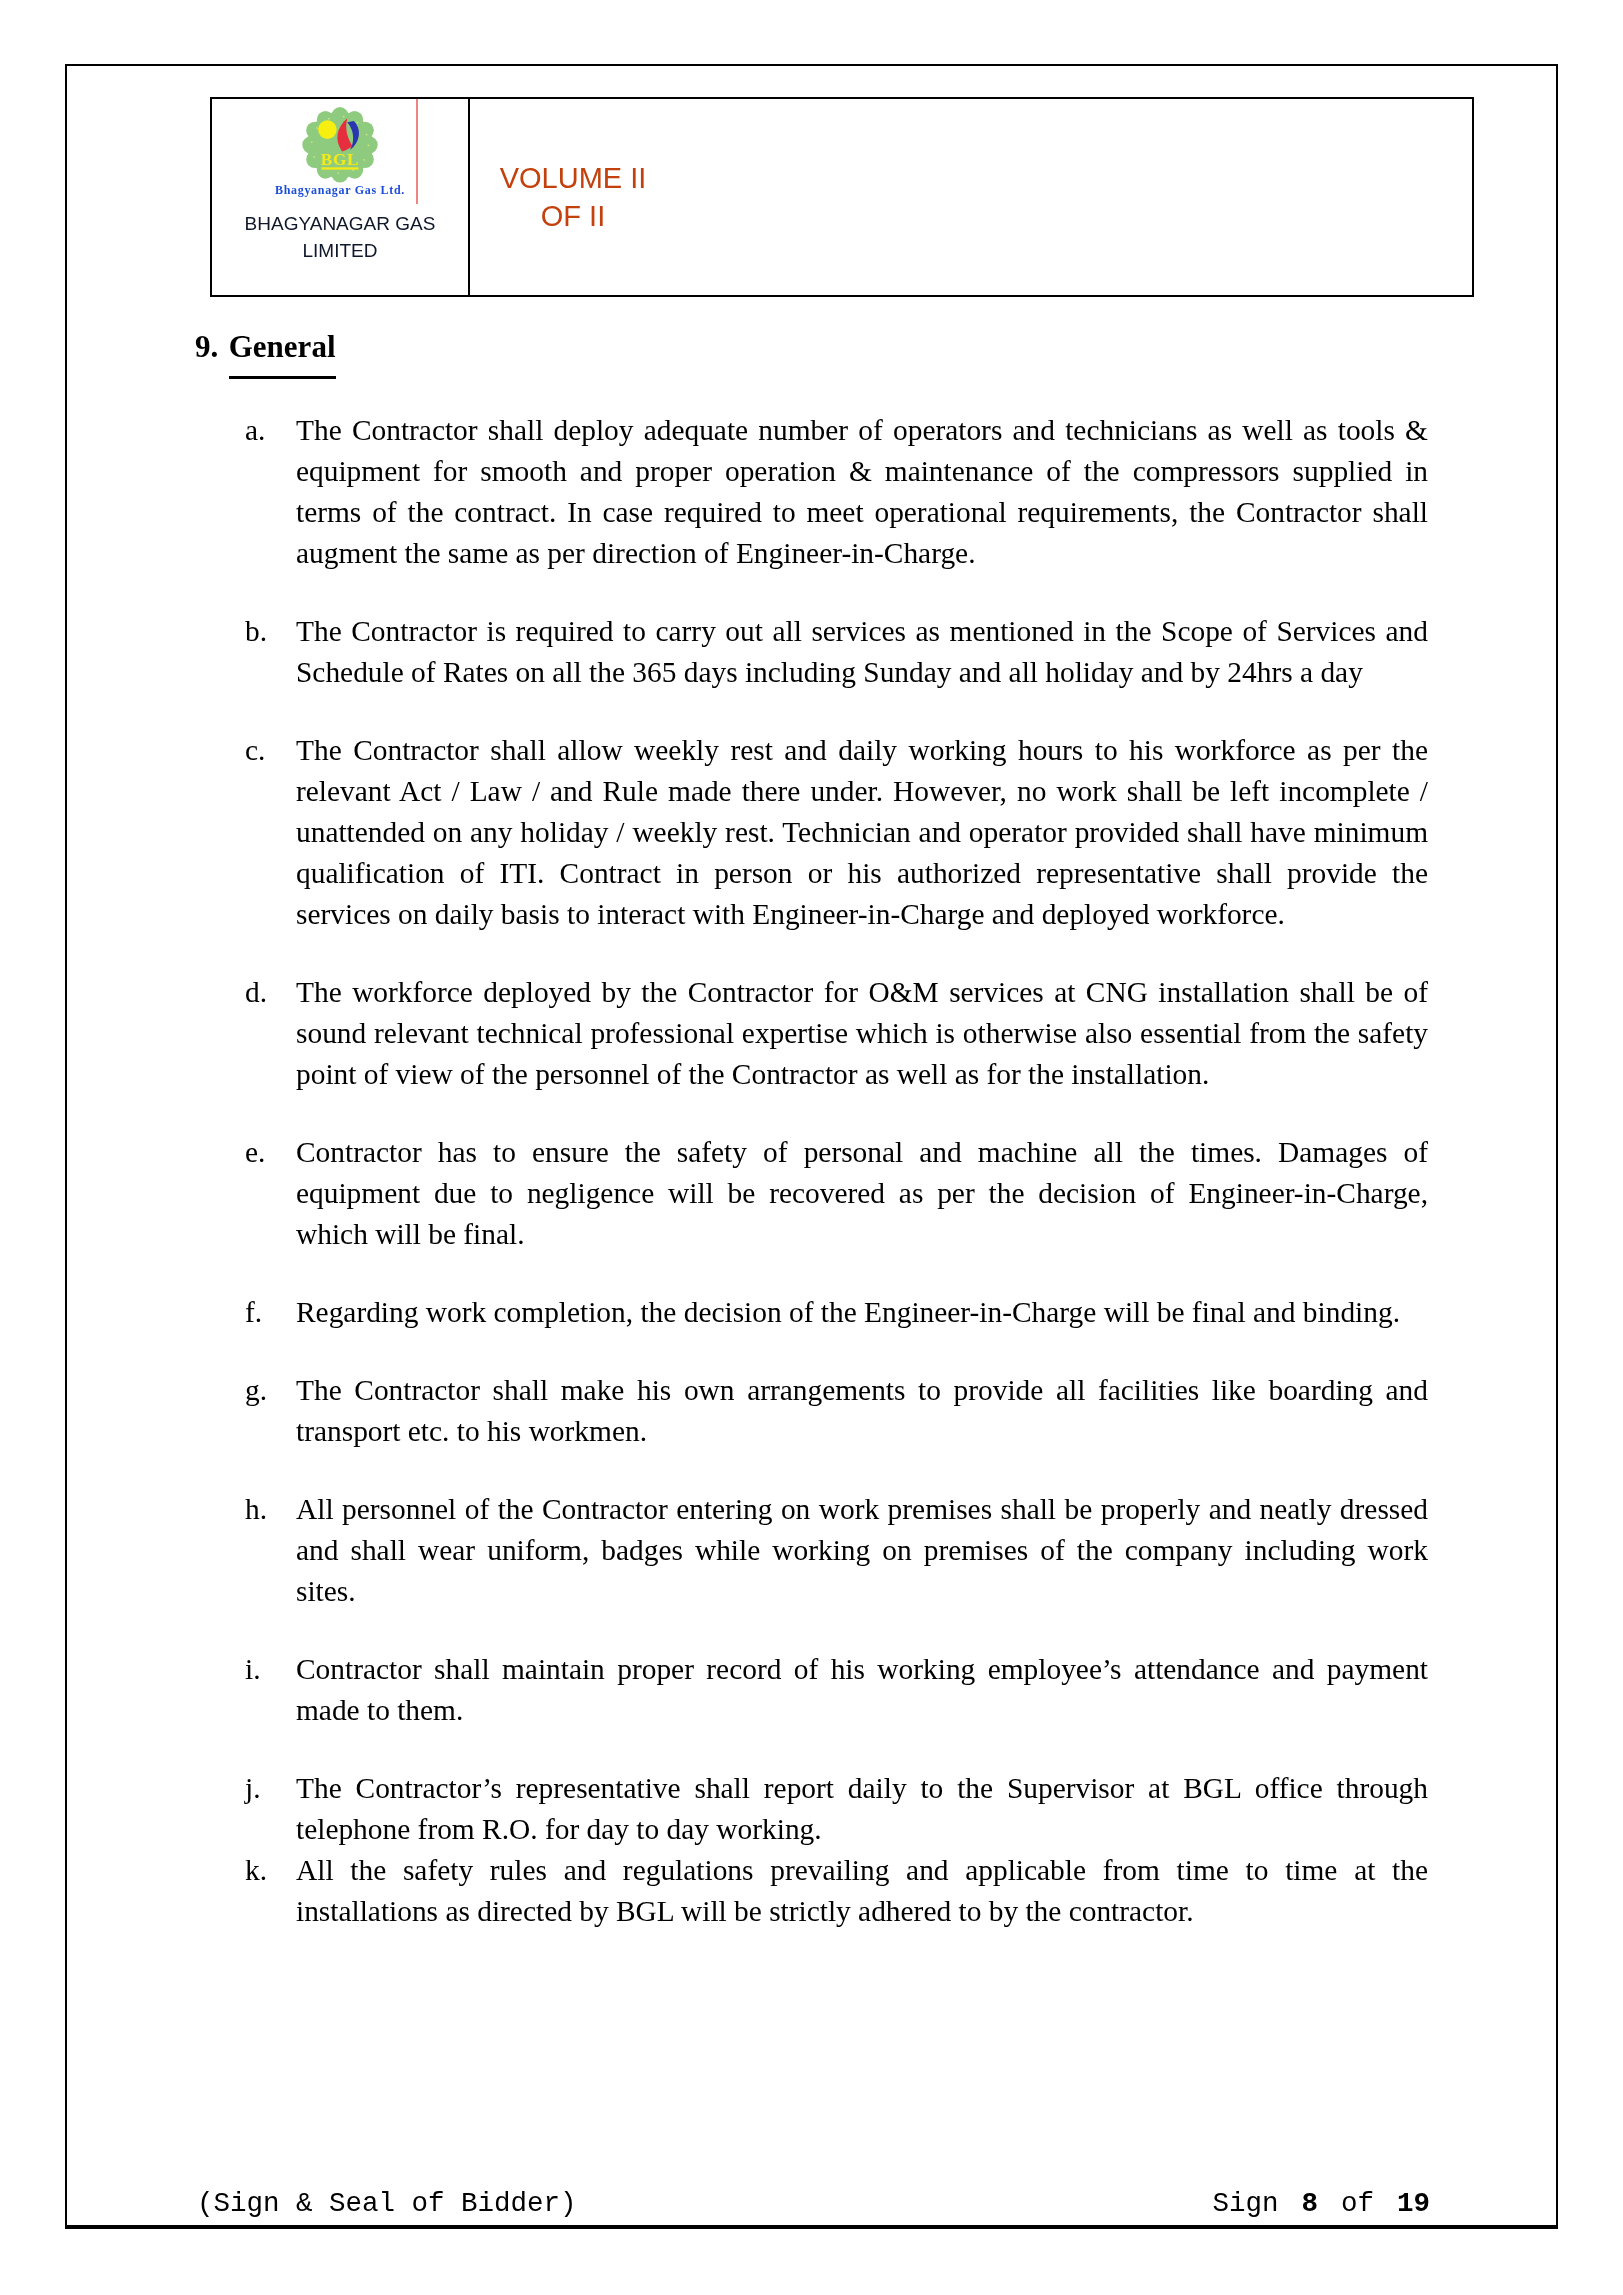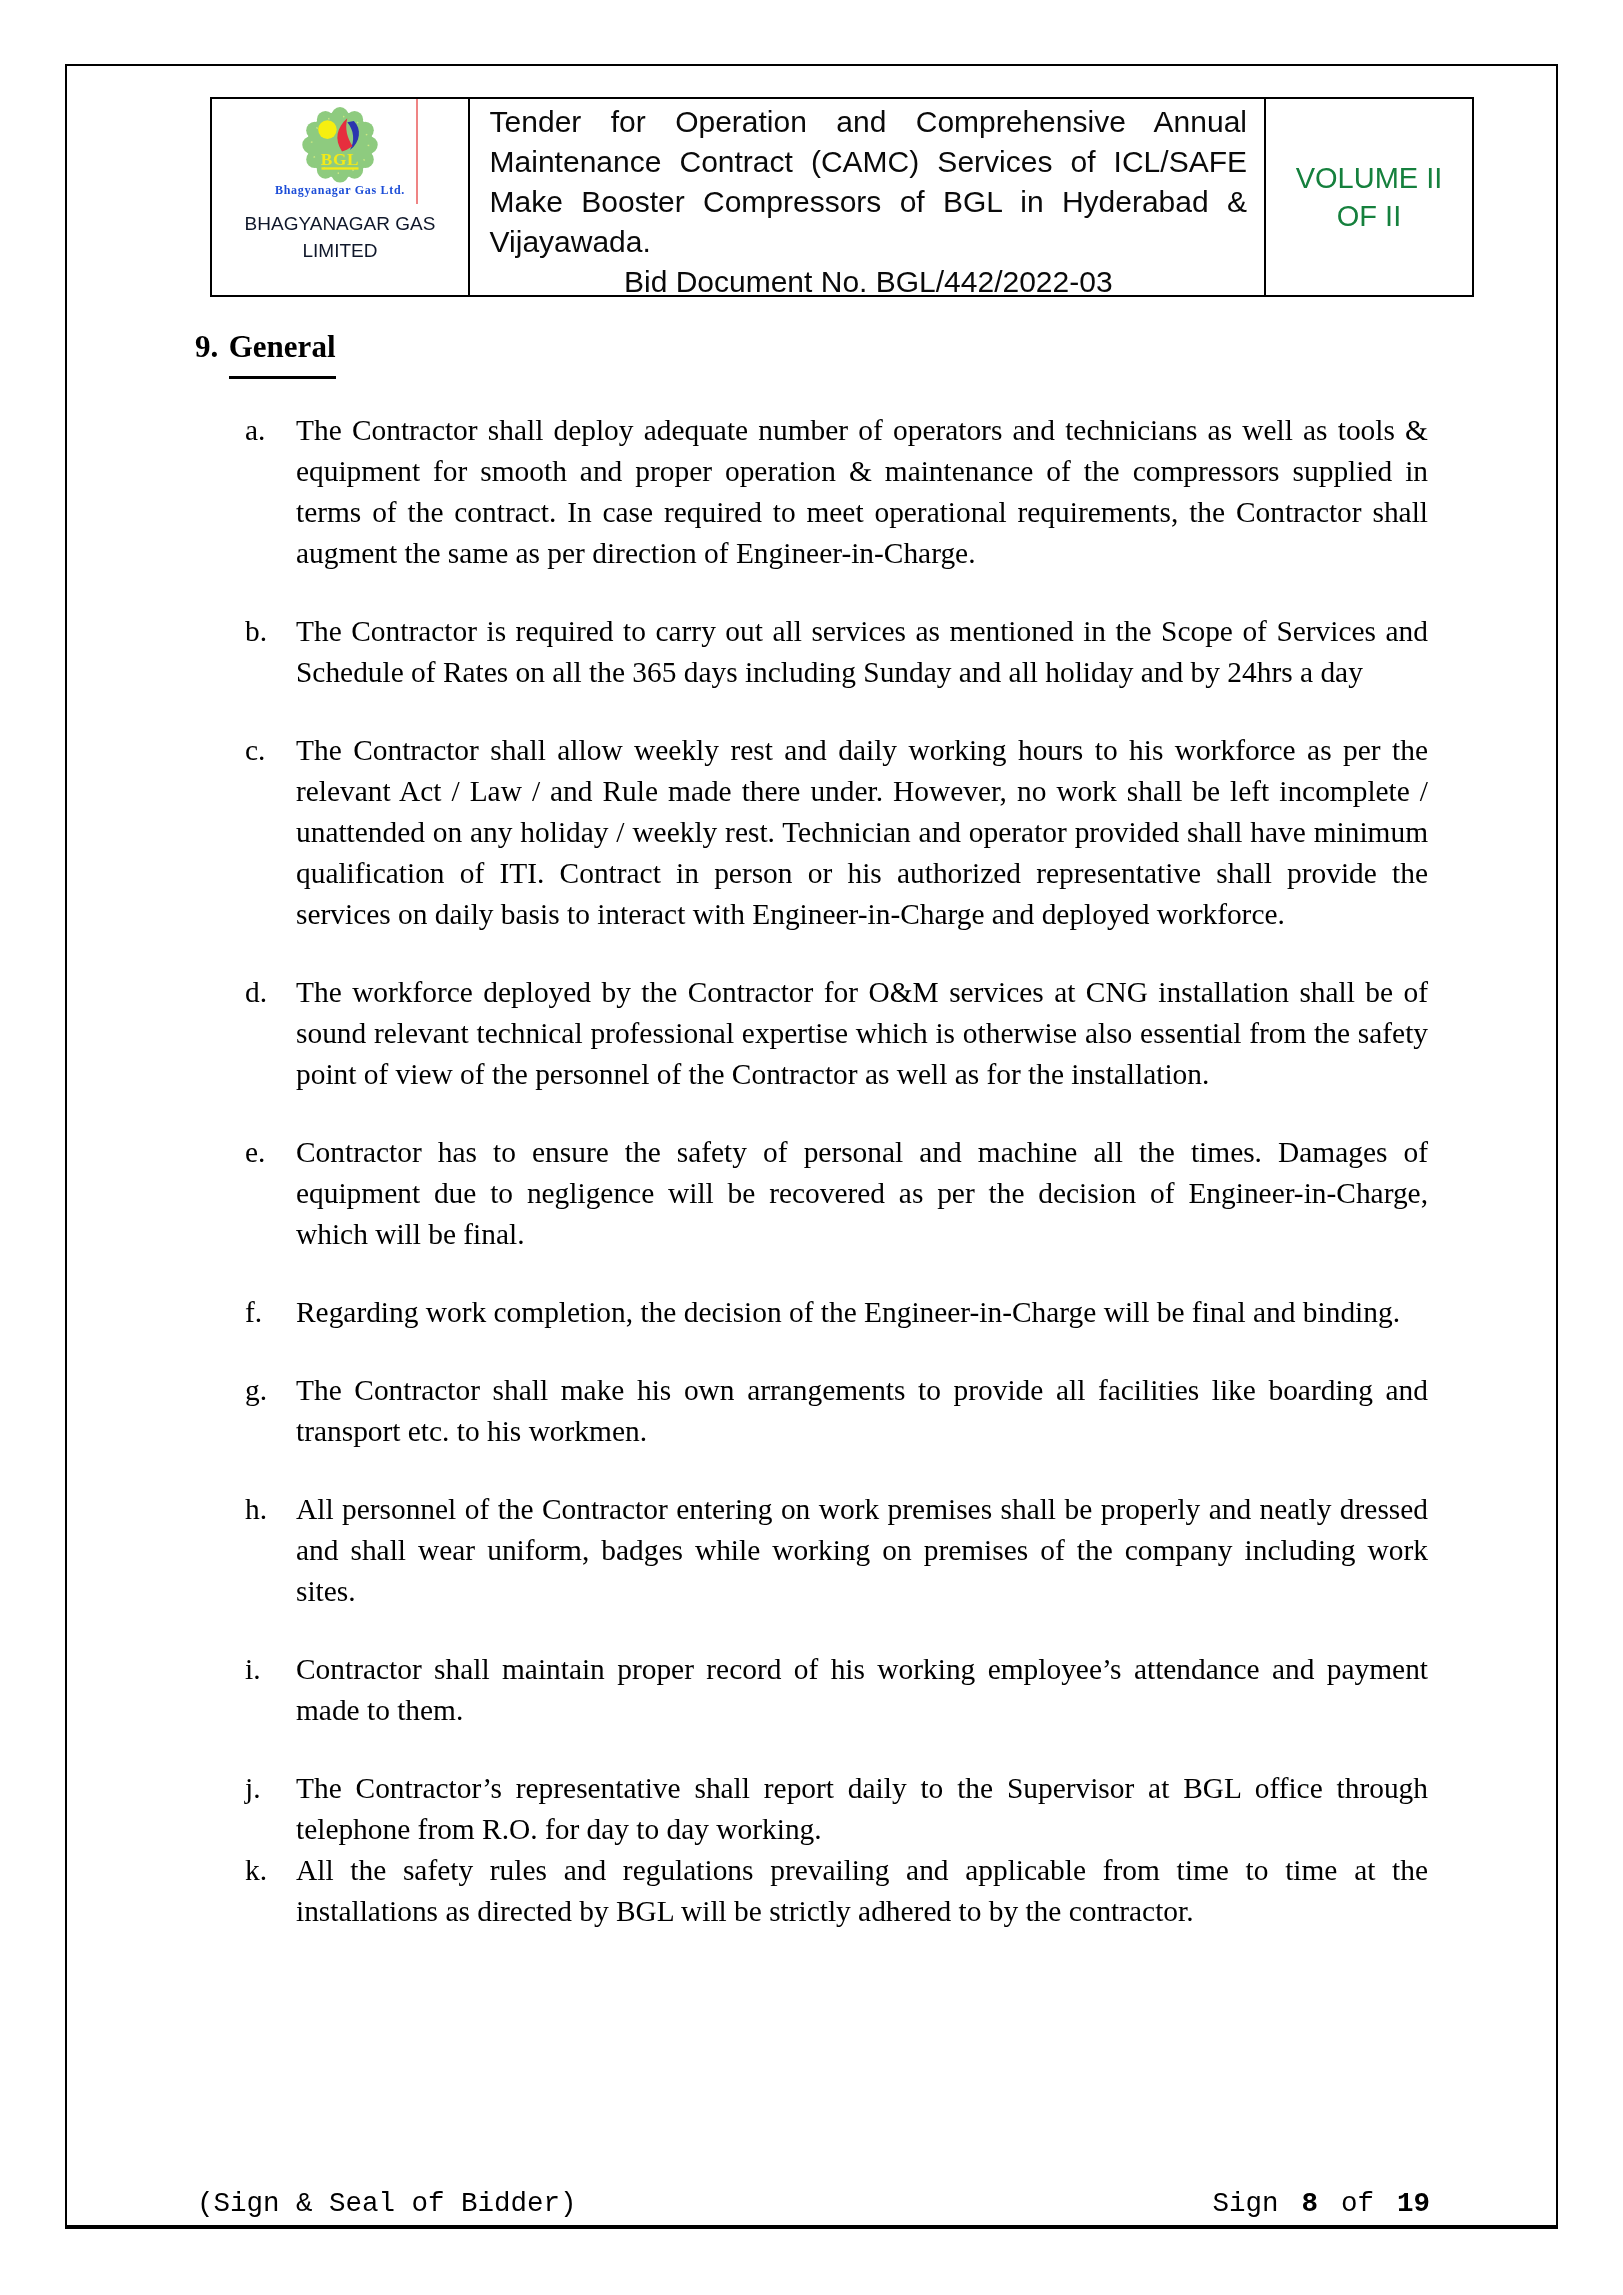--- a/index.html
+++ b/index.html
@@ -38,21 +38,21 @@
   .cell-title {
     flex:1; border-right:2px solid #000; padding:3.3px 17px 0 19.6px;
     font-family:"Liberation Sans", sans-serif; font-size:30px; line-height:40px;
     color:#0a0a0a;
   }
   .title-text { text-align:justify; }
   .bid-line { text-align:center; }
   .cell-volume {
     width:206px; display:flex; align-items:center; justify-content:center;
     text-align:center; font-family:"Liberation Sans", sans-serif;
-    font-size:29px; line-height:38px; color:#15803d;
+    font-size:29px; line-height:38px; color:#c2410c;
   }
 
   
   .section { margin:31px 128px 0 128px; }
   .heading { font-size:31px; font-weight:bold; line-height:37px; }
   .heading .num { margin-right:10.5px; }
   .heading .underlined {
     display:inline-block; border-bottom:3.3px solid #000; padding-bottom:11px;
   }
   .intro { margin:10.5px 0 0 186px; font-size:29.4px; line-height:41px; }
@@ -109,24 +109,20 @@
           <rect x="37" y="92" width="56" height="3.5" fill="#f3ea18"></rect>
         </svg>
         <div class="logo-caption">Bhagyanagar Gas Ltd.</div>
         <div class="company-name">
           <div>BHAGYANAGAR GAS</div>
           <div>LIMITED</div>
         </div>
         <div class="red-line"></div>
       </div>
 
-      <div class="cell-title">
-        <div class="title-text">Tender for Operation and Comprehensive Annual Maintenance Contract (CAMC) Services of ICL/SAFE Make Booster Compressors of BGL in Hyderabad &amp; Vijayawada.</div>
-        <div class="bid-line">Bid Document No. BGL/442/2022-03</div>
-      </div>
 
       <div class="cell-volume">
         <div>
           <div>VOLUME II</div>
           <div>OF II</div>
         </div>
       </div>
     </div>
 
     <div class="section">

